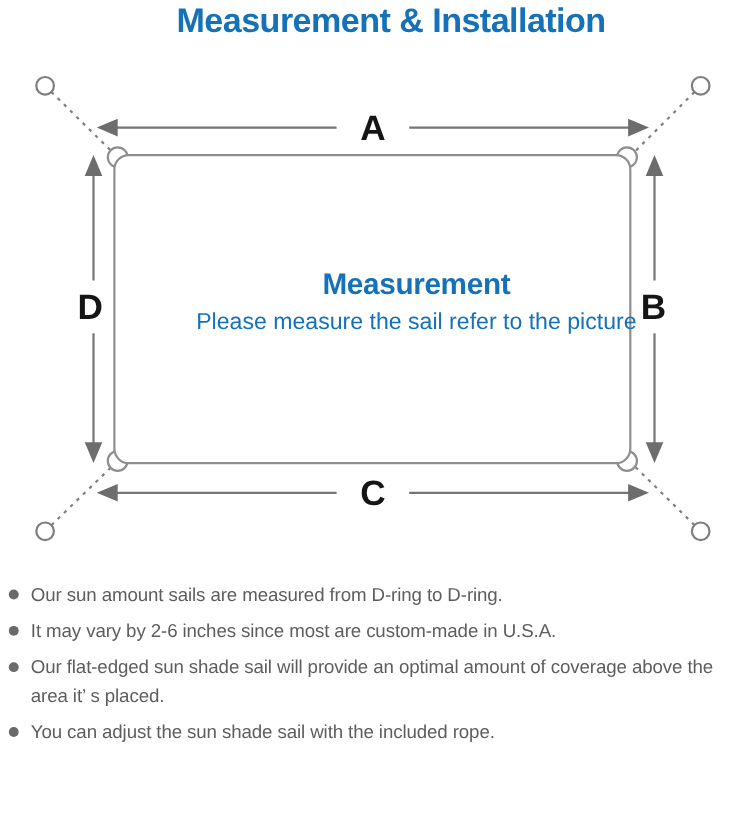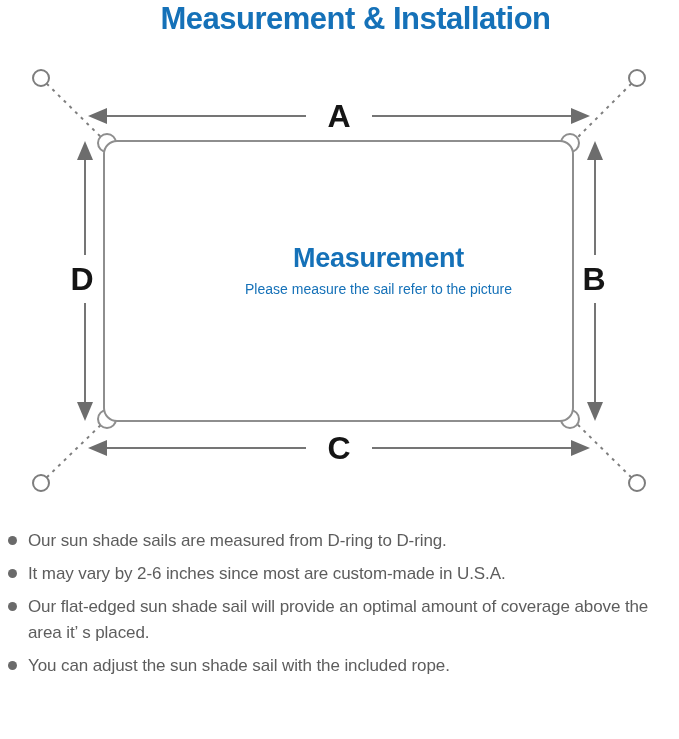--- a/index.html
+++ b/index.html
@@ -49,21 +49,21 @@
     color: #1571b8;
     margin-left: 40px;
   }
   .center-text .ct-heading {
     font-size: 27px;
     font-weight: bold;
     letter-spacing: -0.3px;
     margin: 0 0 7px 0;
   }
   .center-text .ct-sub {
-    font-size: 14px;
+    font-size: 21px;
     margin: 0;
   }
   .notes {
     position: absolute;
     left: 8px;
     top: 528px;
     width: 665px;
   }
   .note-item {
     display: flex;
@@ -157,21 +157,21 @@
   </svg>
 
   <div class="center-text">
     <div class="ct-heading">Measurement</div>
     <div class="ct-sub">Please measure the sail refer to the picture</div>
   </div>
 
   <div class="notes">
     <div class="note-item">
       <span class="note-dot"></span>
-      <span>Our sun shade sails are measured from D-ring to D-ring.</span>
+      <span>Our sun amount sails are measured from D-ring to D-ring.</span>
     </div>
     <div class="note-item">
       <span class="note-dot"></span>
       <span>It may vary by 2-6 inches since most are custom-made in U.S.A.</span>
     </div>
     <div class="note-item">
       <span class="note-dot"></span>
       <span>Our flat-edged sun shade sail will provide an optimal amount of coverage above the area it’ s placed.</span>
     </div>
     <div class="note-item">

